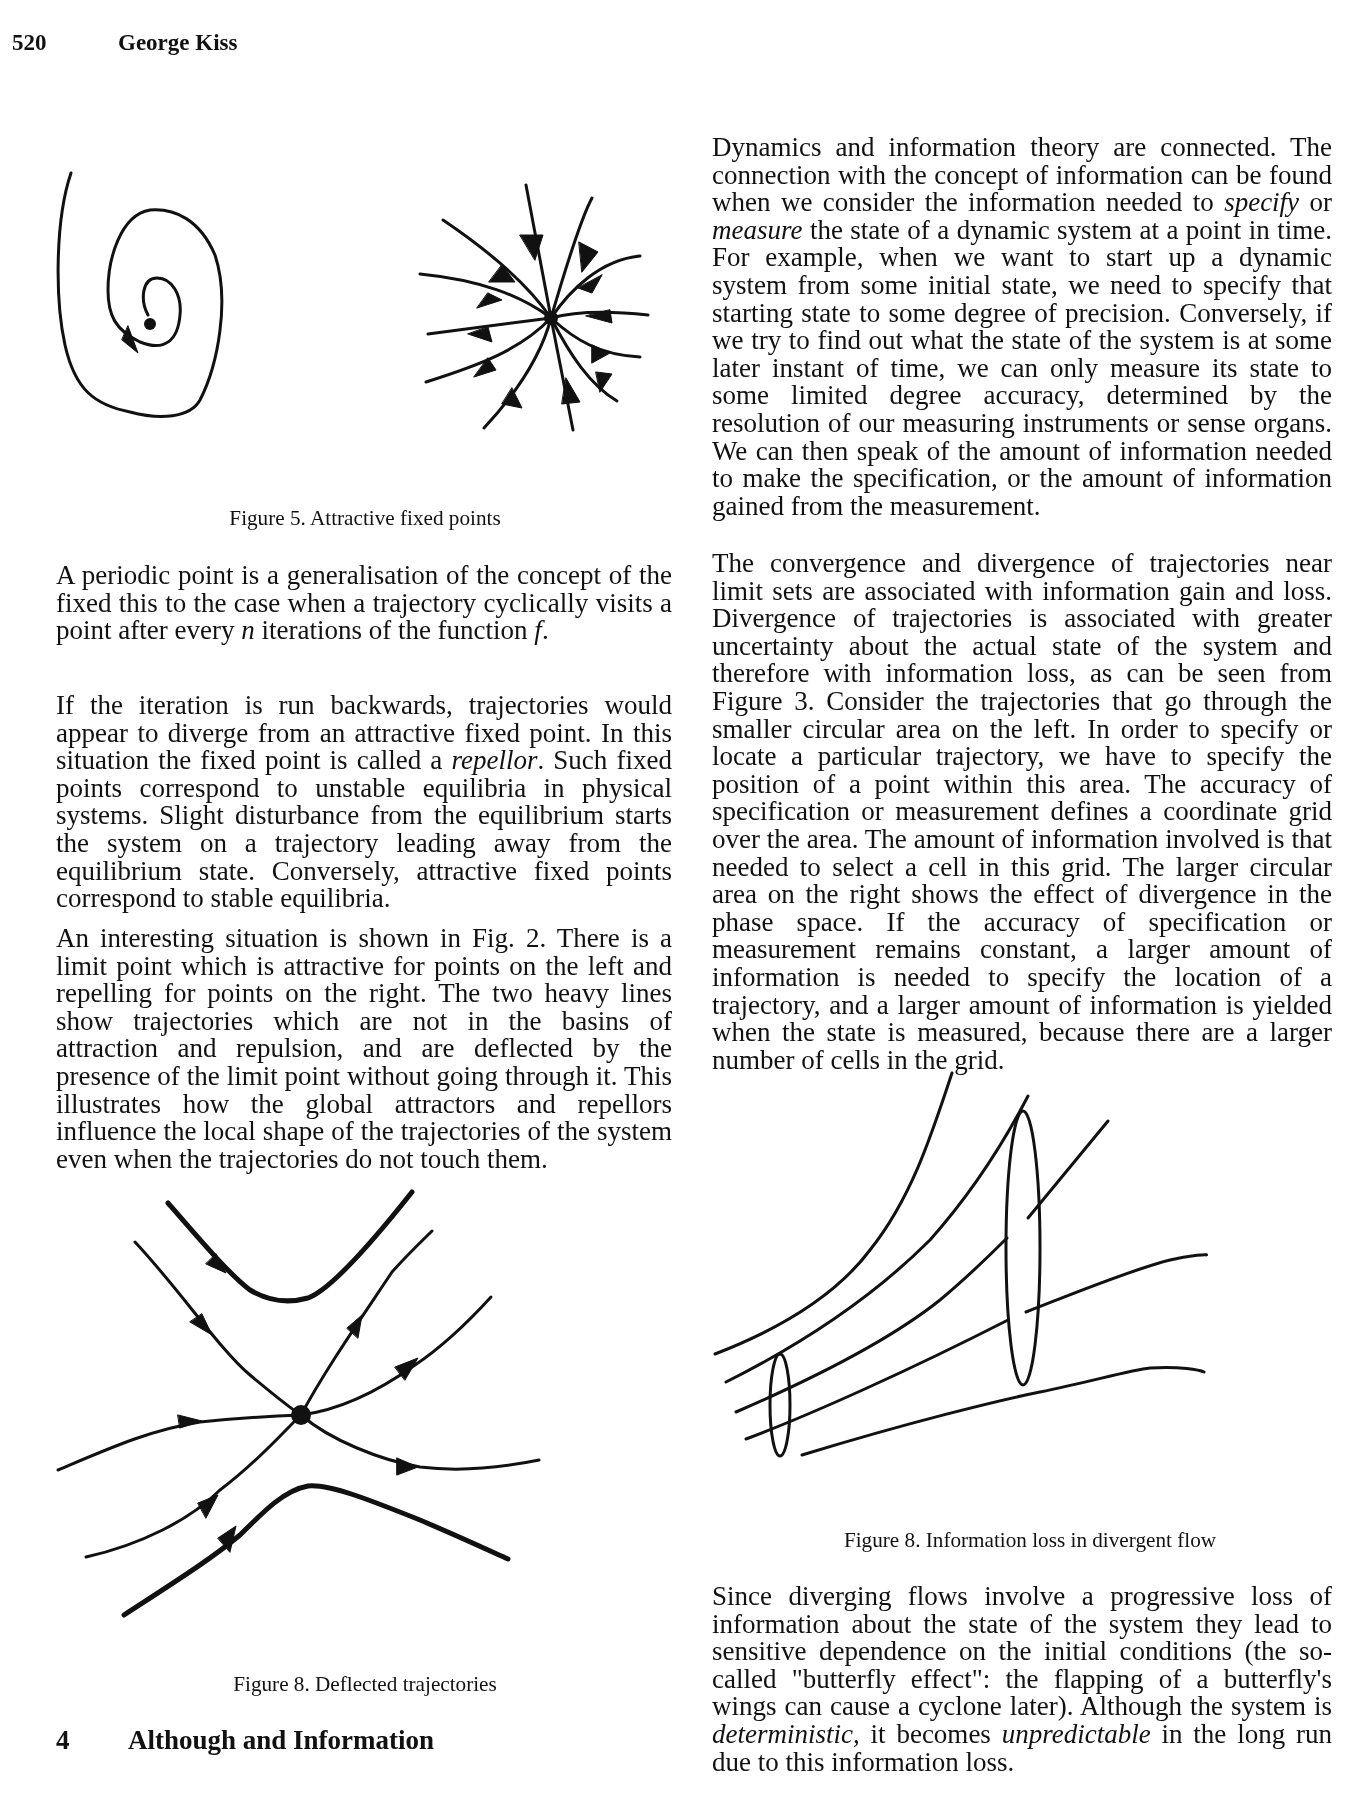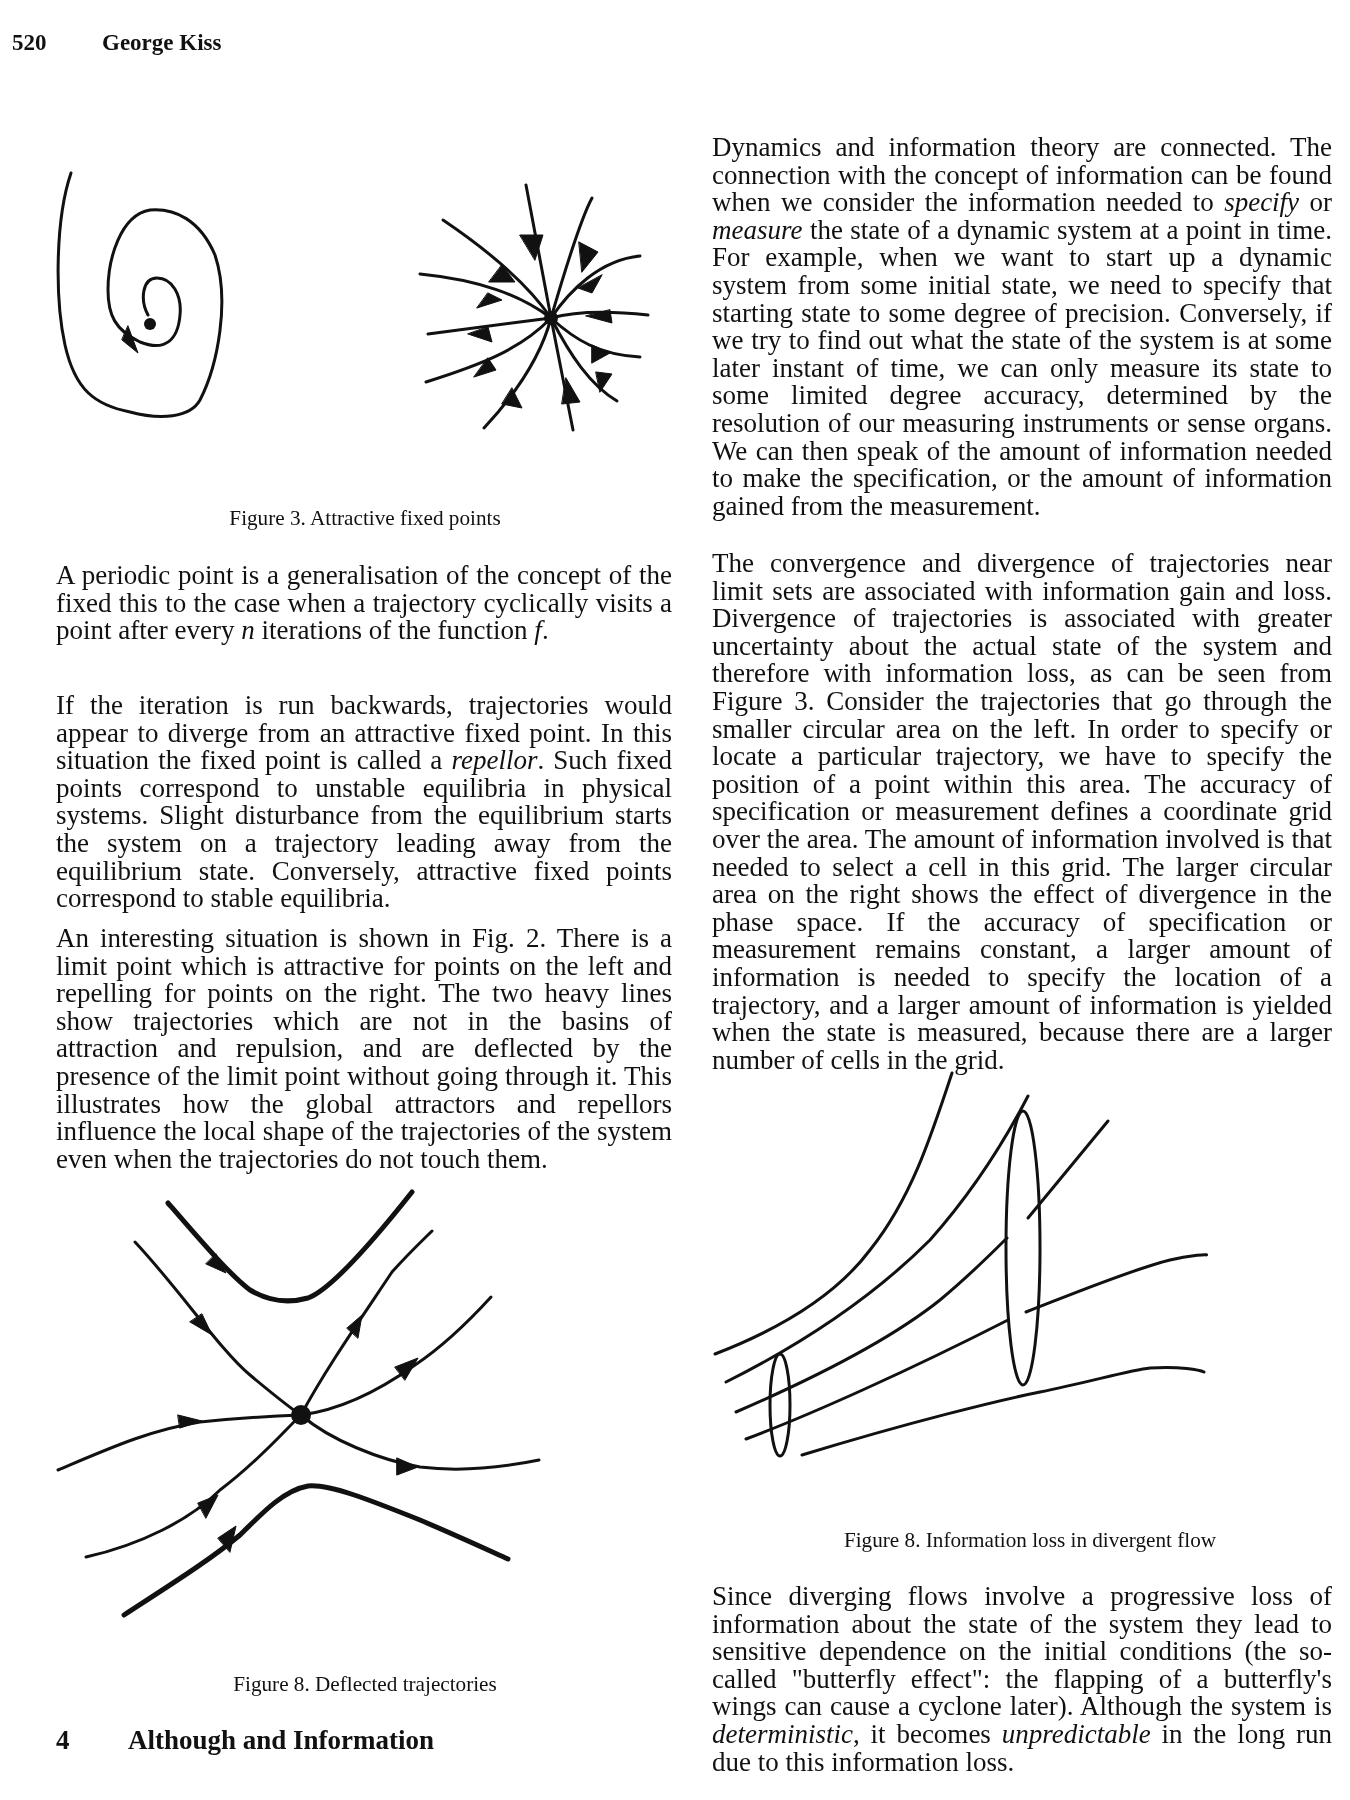--- a/index.html
+++ b/index.html
@@ -16,21 +16,21 @@
   svg .heavy { stroke-width: 5; }
   svg .arrow { fill: #111; stroke: #111; stroke-width: 1; }
   svg .dot { fill: #111; stroke: none; }
   svg ellipse { fill: none; stroke: #111; stroke-width: 3; }
   i, em { font-style: italic; }
 </style>
 </head>
 <body>
 
 <div class="abs hdr" style="left:12px;">520</div>
-<div class="abs hdr" style="left:102px;">George Kiss</div>
+<div class="abs hdr" style="left:118px;">George Kiss</div>
 
 <svg style="left:40px;top:150px;" width="260" height="300" viewBox="0 0 260 300">
   <path class="thin" d="M31,23 C15,70 15,150 25,195 C35,240 55,255 90,262 C120,270 150,268 160,250 C178,215 190,150 175,105 C160,70 135,58 110,60 C80,65 68,110 68,140 C68,165 75,180 100,192 C125,202 138,190 140,165 C142,145 132,128 117,128 C102,128 100,150 108,165"></path>
   <path class="arrow" d="M82,190 L98,203 L88,176 Z"></path>
   <circle class="dot" cx="110" cy="174" r="6"></circle>
 </svg>
 
 <svg style="left:330px;top:150px;" width="330" height="300" viewBox="0 0 330 300">
   <g>
     <path class="thin" d="M196,35 L221,168"></path>
@@ -56,21 +56,21 @@
     <path class="arrow" d="M158,177 L162,192 L138,184 Z"></path>
     <path class="arrow" d="M262,195 L280,203 L262,213 Z"></path>
     <path class="arrow" d="M158,208 L166,220 L144,227 Z"></path>
     <path class="arrow" d="M266,222 L282,224 L270,242 Z"></path>
     <path class="arrow" d="M182,238 L192,258 L172,254 Z"></path>
     <path class="arrow" d="M236,228 L250,252 L232,254 Z"></path>
   </g>
   <circle class="dot" cx="221" cy="168" r="7"></circle>
 </svg>
 
-<div class="abs caption" style="left:40px;top:506px;width:650px;">Figure 3.  Attractive fixed points</div>
+<div class="abs caption" style="left:40px;top:506px;width:650px;">Figure 5.  Attractive fixed points</div>
 
 <div class="abs para" style="left:56px;top:562px;width:616px;">
   <span>A periodic point is a generalisation of the concept of the fixed this to the case when a trajectory cyclically visits a point after every </span><i>n</i><span> iterations of the function </span><i>f</i><span>.</span>
 </div>
 
 <div class="abs para" style="left:56px;top:692px;width:616px;">
   <span>If the iteration is run backwards, trajectories would appear to diverge from an attractive fixed point.  In this situation the fixed point is called a </span><i>repellor</i><span>.  Such fixed points correspond to unstable equilibria in physical systems. Slight disturbance from the equilibrium starts the system on a trajectory leading away from the equilibrium state. Conversely, attractive fixed points correspond to stable equilibria.</span>
 </div>
 
 <div class="abs para" style="left:56px;top:925px;width:616px;">An interesting situation is shown in Fig. 2.  There is a limit point which is attractive for points on the left and repelling for points on the right.  The two heavy lines show trajectories which are not in the basins of attraction and repulsion, and are deflected by the presence of the limit point without going through it.  This illustrates how the global attractors and repellors influence the local shape of the trajectories of the system even when the trajectories do not touch them.</div>

